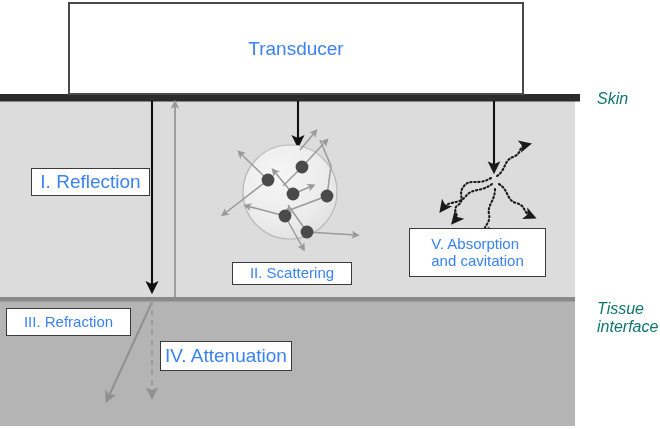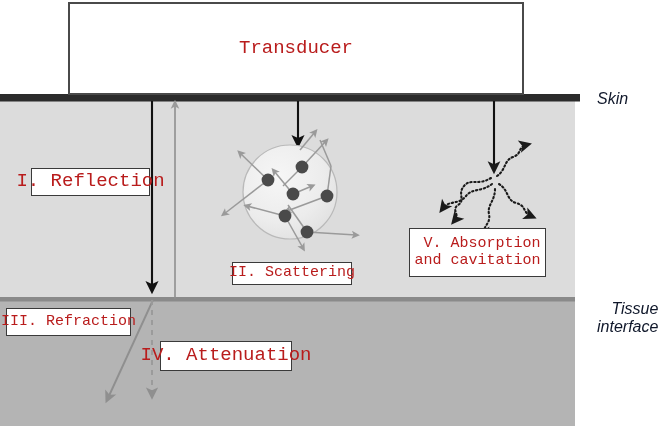--- a/index.html
+++ b/index.html
@@ -24,53 +24,53 @@
     top: 0;
     left: 0;
     width: 660px;
     height: 429px;
   }
   .lbl {
     position: absolute;
     box-sizing: border-box;
     background: #ffffff;
     border: 1.5px solid #3a3a3a;
-    color: #b91c1c;
-    font-family: Liberation Mono, monospace;
+    color: #3b82f6;
+    font-family: Liberation Sans, sans-serif;
     display: flex;
     align-items: center;
     justify-content: center;
-    text-align: right;
+    text-align: left;
     line-height: 1.12;
     white-space: pre;
   }
   .side-note {
     position: absolute;
-    color: #0f172a;
+    color: #0f766e;
     font-style: italic;
     font-family: "Liberation Sans", sans-serif;
     line-height: 1.15;
     white-space: pre-line;
   }
   #transducer-box {
     left: 68px;
     top: 2px;
     width: 456px;
     height: 93px;
     font-size: 19px;
     border-width: 2px;
     border-color: #4a4a4a;
   }
   #label-reflection   { left: 31px;  top: 168px; width: 119px; height: 28px; font-size: 19px; }
   #label-scattering   { left: 232px; top: 262px; width: 120px; height: 23px; font-size: 15px; }
   #label-refraction   { left: 6px;   top: 308px; width: 125px; height: 28px; font-size: 15px; }
   #label-attenuation  { left: 160px; top: 341px; width: 132px; height: 30px; font-size: 19px; }
   #label-absorption   { left: 409px; top: 228px; width: 137px; height: 49px; font-size: 15px; }
   #note-skin          { left: 597px; top: 90px;  font-size: 16px; }
-  #note-tissue        { left: 597px; top: 300px; font-size: 16px; text-align: right; }
+  #note-tissue        { left: 597px; top: 300px; font-size: 16px; text-align: left; }
 </style>
 </head>
 <body>
 
 <div id="diagram-root">
 
   <svg id="diagram-svg" viewBox="0 0 660 429">
     <defs>
       <radialGradient id="scatterGrad" cx="38%" cy="34%" r="78%">
         <stop offset="0%" stop-color="#f6f6f6"></stop>

